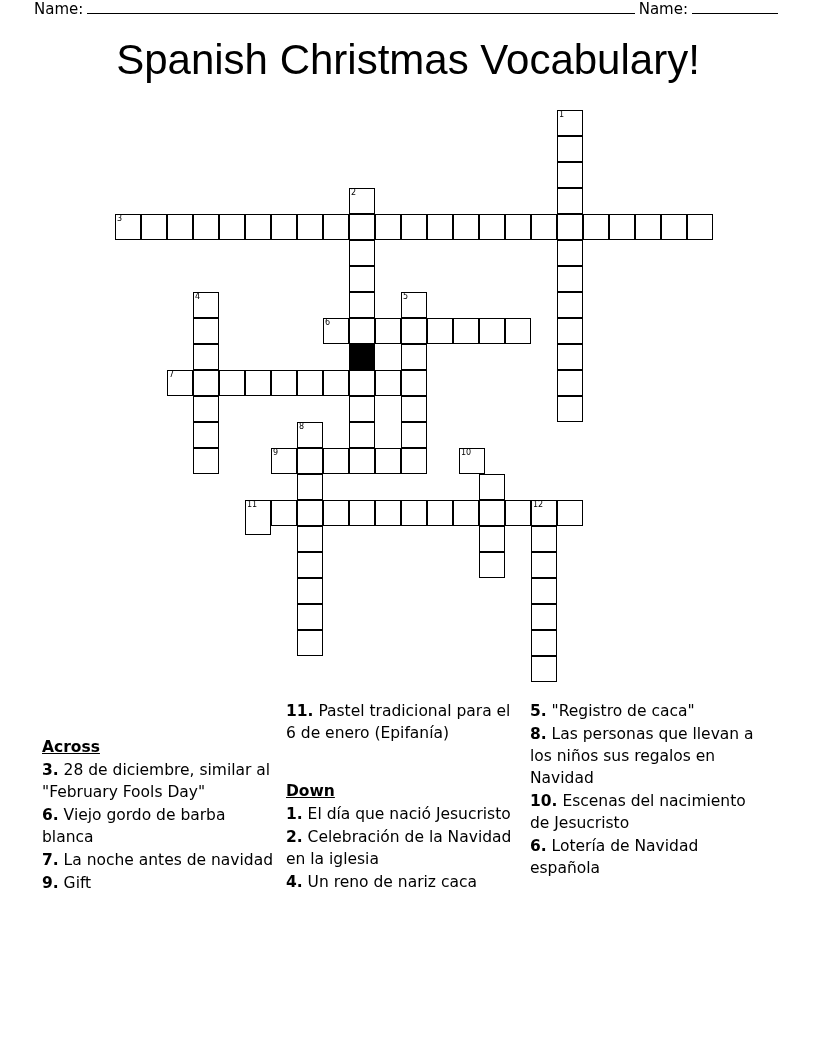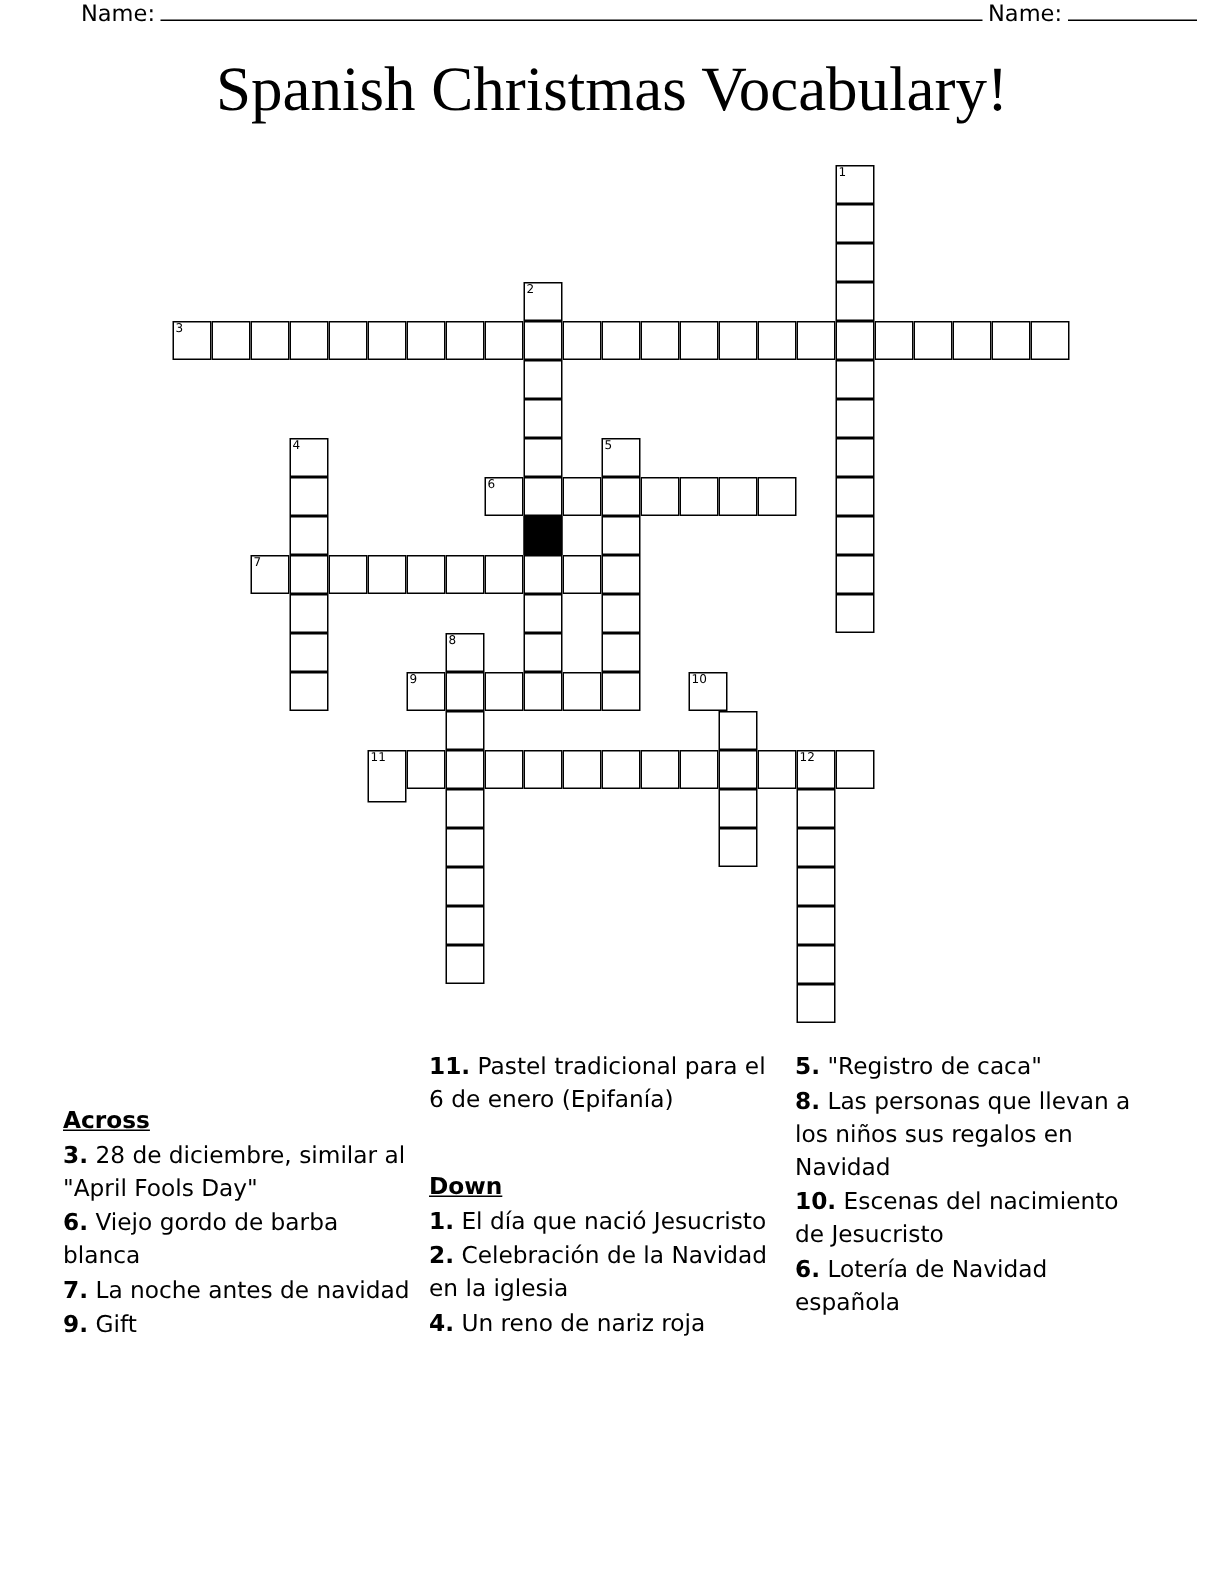--- a/index.html
+++ b/index.html
@@ -19,21 +19,20 @@
   
   .header-row {
     position: absolute;
     top: 0px;
     left: 34px;
     width: 748px;
     height: 26px;
     display: flex;
     align-items: baseline;
     font-size: 15px;
-    margin-left: 20px;
   }
   .header-label { white-space: nowrap; }
   .header-line {
     flex: 1 1 auto;
     border-bottom: 1px solid #000;
     margin: 0 4px 3px 4px;
     height: 12px;
   }
   .name-line { flex: 1 1 auto; }
   .date-line { width: 86px; flex: 0 0 86px; }
@@ -41,21 +40,21 @@
   
   .puzzle-title {
     position: absolute;
     top: 36px;
     left: 0;
     width: 816px;
     text-align: center;
     font-size: 42px;
     font-weight: normal;
     letter-spacing: 0px;
-    font-family: Liberation Serif, serif;
+    font-family: Liberation Sans, sans-serif;
   }
 
   
   #grid-wrap {
     position: absolute;
     top: 105px;
     left: 0px;
     width: 816px;
     height: 590px;
   }
@@ -247,35 +246,35 @@
     <div class="cell" style="left: 531px; top: 499px; width: 26px; height: 26px;"></div>
     <div class="cell" style="left: 297px; top: 525px; width: 26px; height: 26px;"></div>
     <div class="cell" style="left: 531px; top: 525px; width: 26px; height: 26px;"></div>
     <div class="cell" style="left: 531px; top: 551px; width: 26px; height: 26px;"></div>
   </div>
 
 <div id="clues">
   <div class="clue-col">
     <span class="clue-heading">Across</span>
     <div id="col1">
-        <p class="clue"><b>3.</b><span> 28 de diciembre, similar al "April Fools Day"</span></p>
+        <p class="clue"><b>3.</b><span> 28 de diciembre, similar al "February Fools Day"</span></p>
         <p class="clue"><b>6.</b><span> Viejo gordo de barba blanca</span></p>
         <p class="clue"><b>7.</b><span> La noche antes de navidad</span></p>
         <p class="clue"><b>9.</b><span> Gift</span></p>
       </div>
   </div>
   <div class="clue-col">
     <div id="col2a">
         <p class="clue"><b>11.</b><span> Pastel tradicional para el 6 de enero (Epifanía)</span></p>
       </div>
     <span class="clue-heading">Down</span>
     <div id="col2b">
         <p class="clue"><b>1.</b><span> El día que nació Jesucristo</span></p>
         <p class="clue"><b>2.</b><span> Celebración de la Navidad en la iglesia</span></p>
-        <p class="clue"><b>4.</b><span> Un reno de nariz roja</span></p>
+        <p class="clue"><b>4.</b><span> Un reno de nariz caca</span></p>
       </div>
   </div>
   <div class="clue-col">
     <div id="col3">
         <p class="clue"><b>5.</b><span> "Registro de caca"</span></p>
         <p class="clue"><b>8.</b><span> Las personas que llevan a los niños sus regalos en Navidad</span></p>
         <p class="clue"><b>10.</b><span> Escenas del nacimiento de Jesucristo</span></p>
         <p class="clue"><b>6.</b><span> Lotería de Navidad española</span></p>
       </div>
   </div>

